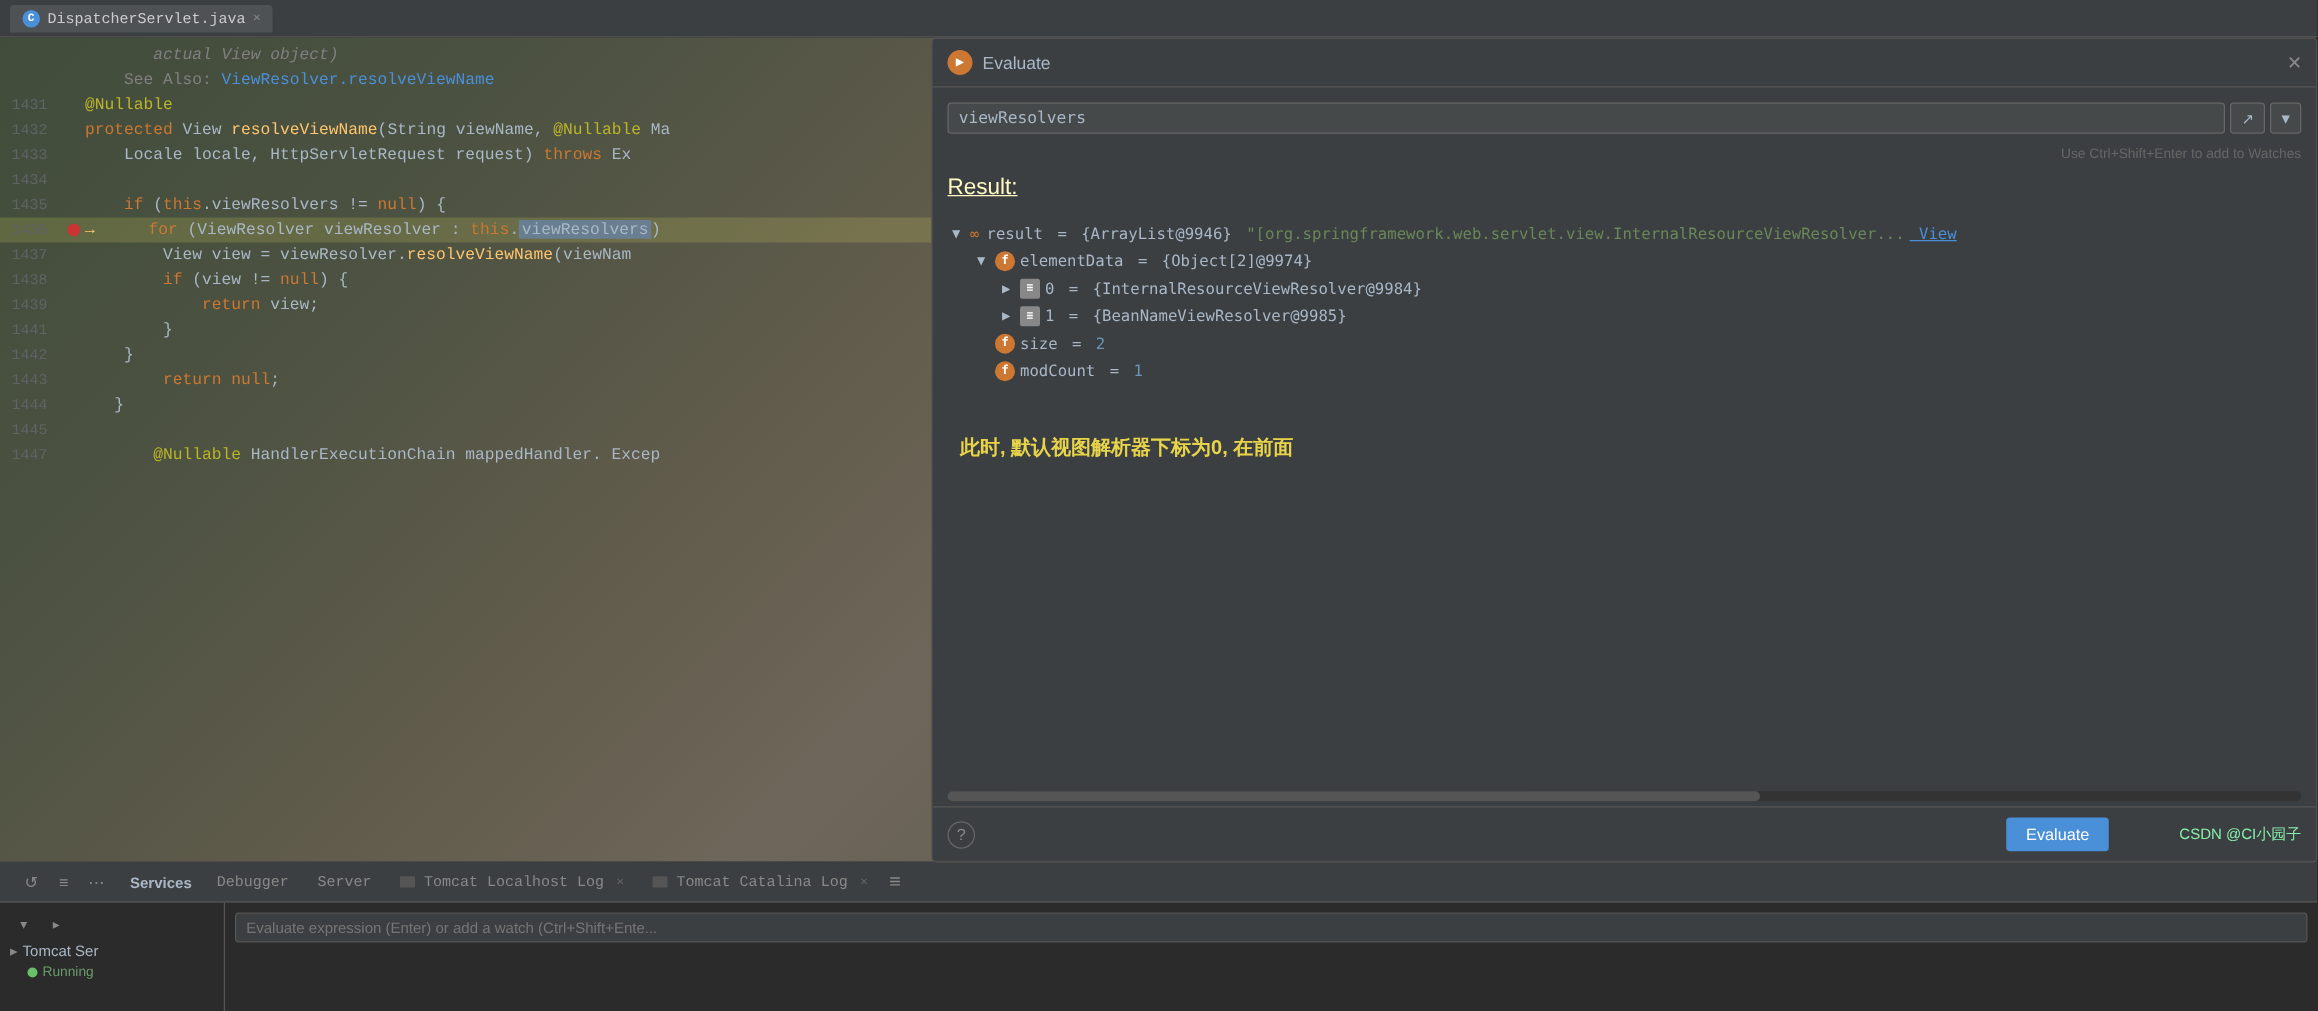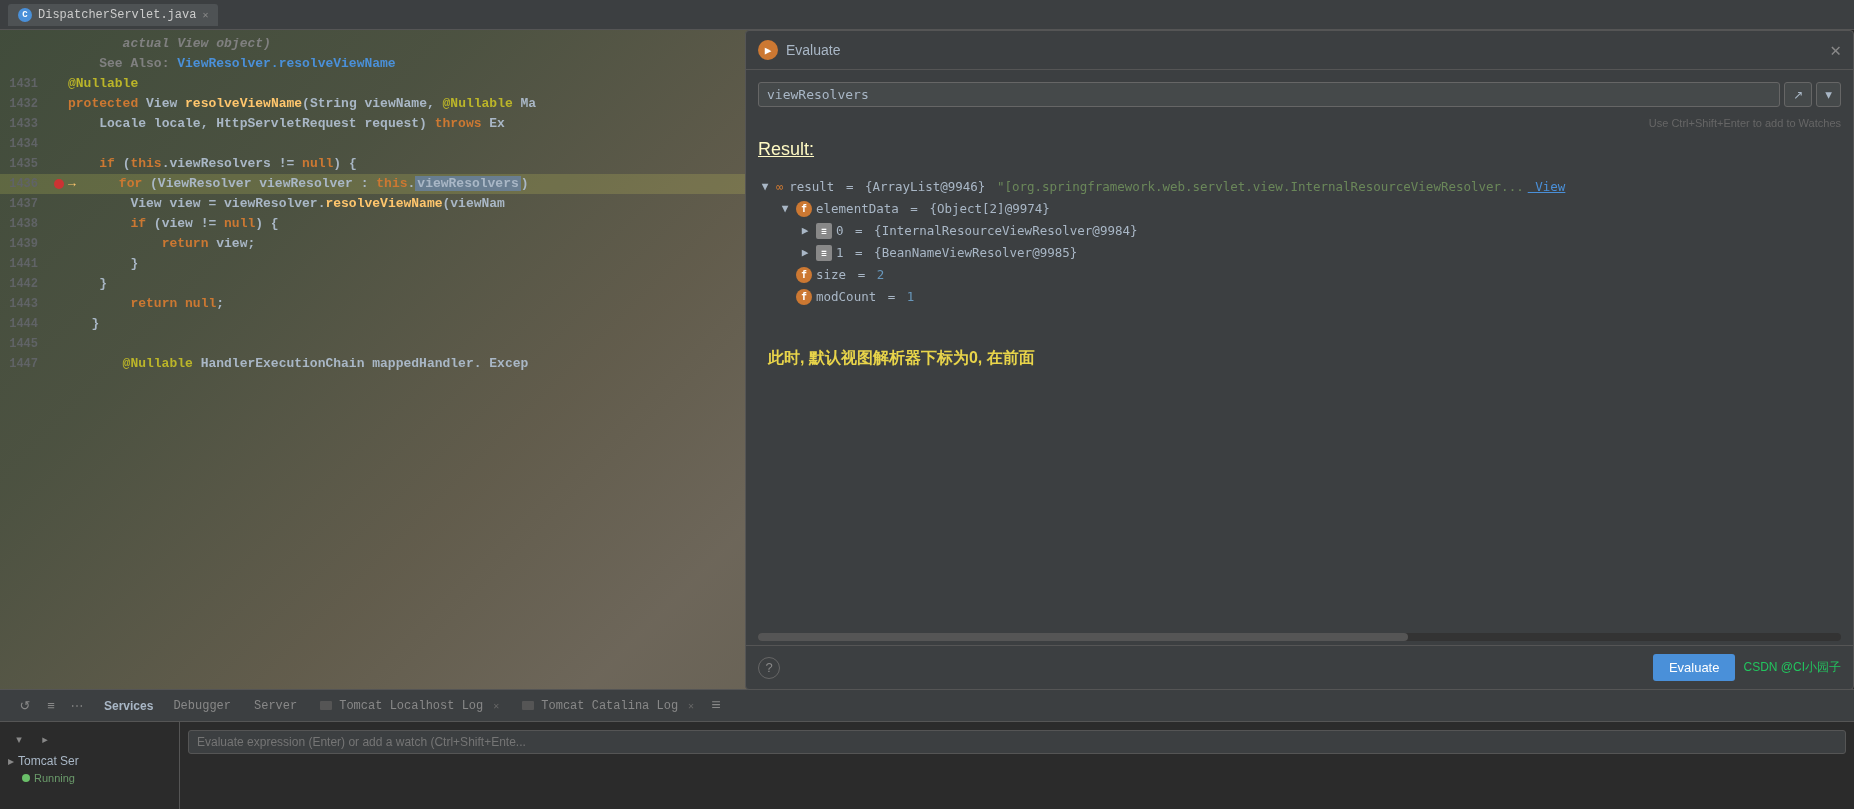--- a/index.html
+++ b/index.html
@@ -60,21 +60,20 @@
       position: relative;
     }
 
     
     .code-area {
       width: 896px;
       height: 100%;
       background: #2b2b2b;
       overflow: hidden;
       position: relative;
-      font-weight: bold;
     }
 
     
     .anime-bg {
       position: absolute;
       top: 0;
       left: 0;
       width: 100%;
       height: 100%;
       opacity: 0.35;
@@ -316,22 +315,23 @@
       color: #fff;
       border: none;
       padding: 6px 16px;
       border-radius: 3px;
       cursor: pointer;
       font-size: 13px;
       font-family: sans-serif;
     }
     .csdn-watermark {
       font-size: 12px;
-      color: #22c55e;
-      font-family: sans-serif;
+      color: #86efac;
+      font-family: sans-serif;
+      margin-left: 48px;
     }
 
     
     .bottom-panel {
       position: absolute;
       bottom: 0;
       left: 0;
       right: 0;
       height: 120px;
       background: #2b2b2b;

